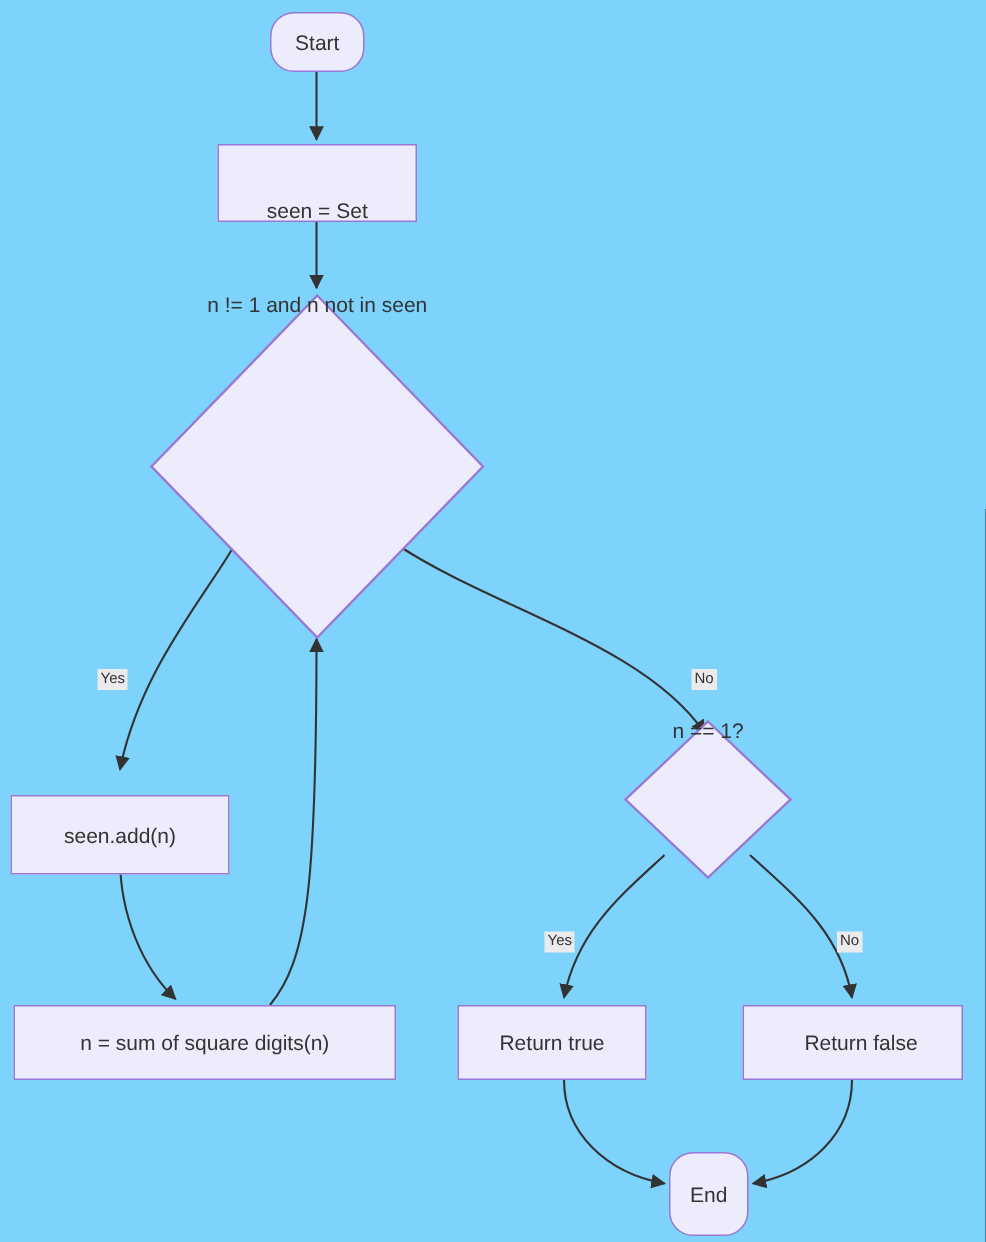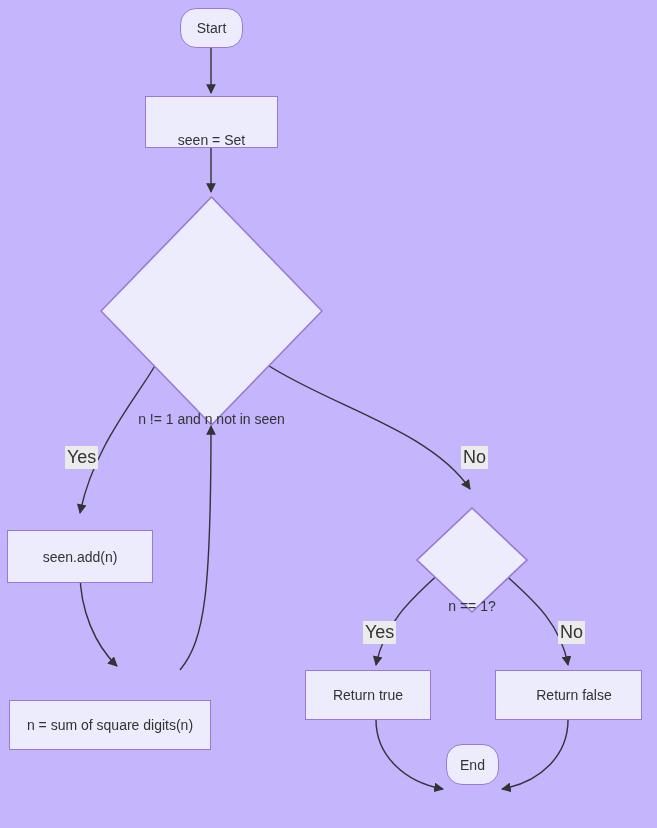--- a/index.html
+++ b/index.html
@@ -10,21 +10,21 @@
   body {
     width: 657px;
     height: 828px;
     overflow: hidden;
     font-family: "Liberation Sans", sans-serif;
   }
   #flowchart {
     position: relative;
     width: 657px;
     height: 828px;
-    background: #c4b5fd;
+    background: #7dd3fc;
   }
   svg.edges {
     position: absolute;
     left: 0;
     top: 0;
     width: 657px;
     height: 828px;
     pointer-events: none;
   }
   .node {
@@ -42,41 +42,41 @@
   }
   .node.terminal {
     border-radius: 16px;
   }
   .node.process {
     border-radius: 0;
   }
   .diamond-wrap {
     position: absolute;
     display: flex;
-    align-items: flex-end;
+    align-items: flex-start;
     justify-content: center;
   }
   .diamond-shape {
     position: absolute;
     left: 0; top: 0;
     width: 100%; height: 100%;
   }
   .diamond-label {
     position: relative;
     z-index: 2;
     color: #333333;
     font-size: 14px;
     white-space: nowrap;
     line-height: 1;
   }
   .edge-label {
     position: absolute;
     background: #ebebeb;
     color: #333333;
-    font-size: 18px;
+    font-size: 10px;
     line-height: 1.15;
     padding: 1px 2px;
     white-space: nowrap;
     z-index: 3;
   }
 </style>
 </head>
 <body>
 
 <div id="flowchart">
@@ -121,40 +121,40 @@
     <svg class="diamond-shape" viewBox="0 0 223 230" preserveAspectRatio="none">
       <polygon points="111.5,1 222,115 111.5,229 1,115" fill="#ececfc" stroke="#9a79d4" stroke-width="1.6"></polygon>
     </svg>
     <span class="diamond-label">n != 1 and n not in seen</span>
   </div>
 
   <div class="node process" style="left:7px; top:518px; width:146px; height:53px;margin-top:12px;">
     <span>seen.add(n)</span>
   </div>
 
-  <div class="node process" style="left:9px; top:670px; width:202px; height:50px;margin-top:30px;">
+  <div class="node process" style="left:9px; top:670px; width:255px; height:50px;">
     <span>n = sum of square digits(n)</span>
   </div>
 
-  <div class="diamond-wrap" style="left:416px; top:507px; width:112px; height:106px;">
+  <div class="diamond-wrap" style="left:416px; top:480px; width:112px; height:106px;">
     <svg class="diamond-shape" viewBox="0 0 112 106" preserveAspectRatio="none">
       <polygon points="56,1 111,53 56,105 1,53" fill="#ececfc" stroke="#9a79d4" stroke-width="1.6"></polygon>
     </svg>
     <span class="diamond-label">n == 1?</span>
   </div>
 
   <div class="node process" style="left:305px; top:670px; width:126px; height:50px;">
     <span>Return true</span>
   </div>
 
   <div class="node process" style="left:495px; top:670px; width:147px; height:50px;padding-left:11px;">
     <span>Return false</span>
   </div>
 
-  <div class="node terminal" style="left:446px; top:744px; width:53px; height:41px;">
+  <div class="node terminal" style="left:446px; top:768px; width:53px; height:56px;">
     <span>End</span>
   </div>
 
   <div class="edge-label" style="left:65px; top:446px;">Yes</div>
 
   <div class="edge-label" style="left:461px; top:446px;">No</div>
 
   <div class="edge-label" style="left:363px; top:621px;">Yes</div>
 
   <div class="edge-label" style="left:558px; top:621px;">No</div>

